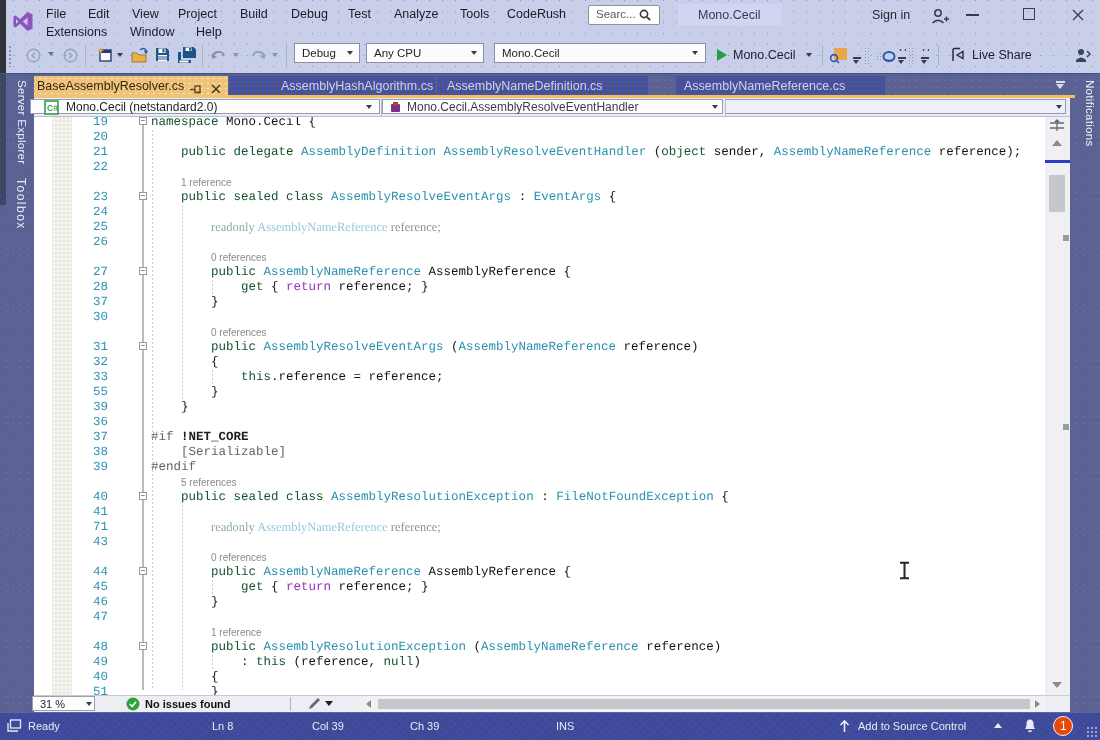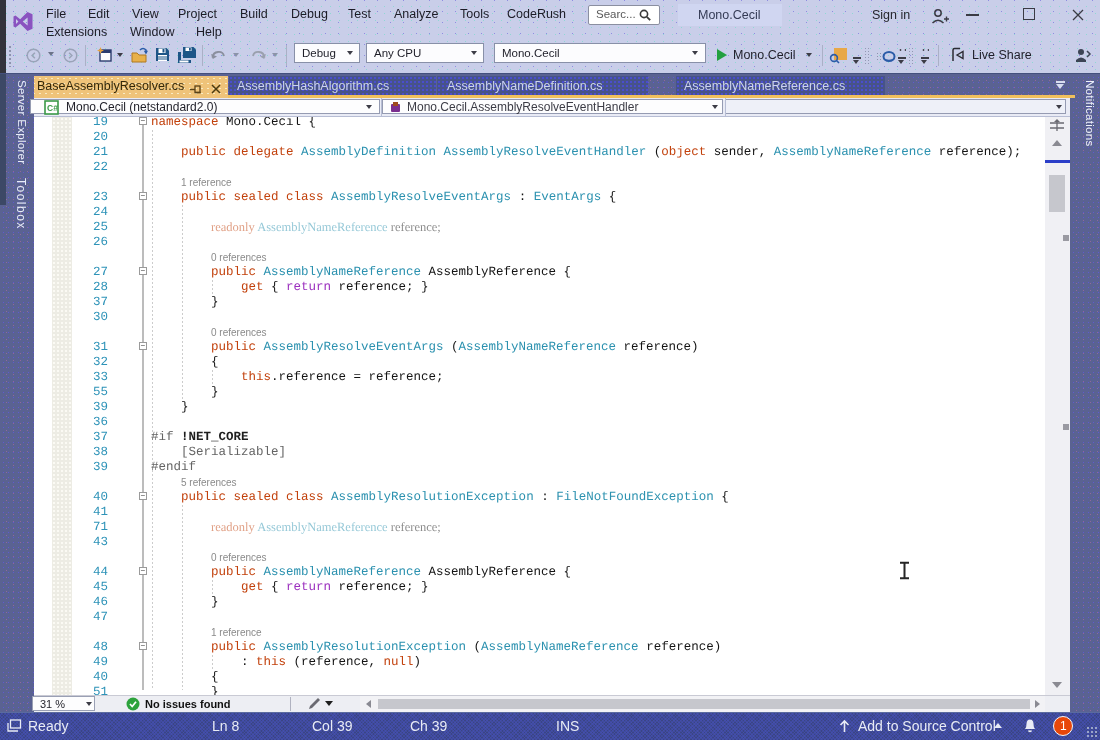--- a/index.html
+++ b/index.html
@@ -37,38 +37,38 @@
 
 #editor {left:34px;top:117px;width:1011px;height:578px;background:#fff;}
 #glyphm {left:52px;top:117px;width:20px;height:578px;background:#edece4;
  background-image:radial-gradient(#fbfaf4 1.1px,transparent 1.2px);background-size:4px 4px;}
 #outline {left:142px;top:117px;width:2px;height:573px;background:#bcbcbc;}
 .ln {position:absolute;left:76px;width:32px;height:15px;line-height:15px;text-align:right;
  font-family:"Liberation Mono",monospace;font-size:12.5px;color:#2e93b8;text-rendering:geometricPrecision;}
 .cd {position:absolute;height:15px;line-height:15.5px;white-space:pre;
  font-family:"Liberation Mono",monospace;font-size:12.5px;color:#141414;text-rendering:geometricPrecision;}
 .cd i {font-style:normal;}
-.cd .k {color:#c2410c;} .cd .t {color:#2b91af;} .cd .p {color:#9b2fbe;}
+.cd .k {color:#14532d;} .cd .t {color:#2b91af;} .cd .p {color:#9b2fbe;}
 .cd .g {color:#646464;} .cd .d {color:#1e1e1e;}
 .dim {opacity:.5;font-family:Liberation Serif, serif;}
 .cl {position:absolute;height:12px;line-height:12px;font-size:10px;color:#8a8a8a;font-family:"Liberation Sans",sans-serif;}
 .cb {position:absolute;left:139px;width:8px;height:8px;border:1px solid #9a9a9a;background:#fff;
  font-size:8px;line-height:6.5px;text-align:center;color:#444;}
 .cb span {position:relative;top:-0.5px;}
 
 #vsb {left:1045px;top:117px;width:25px;height:578px;background:#f0f0f4;}
 #vthumb {left:1049px;top:175px;width:16px;height:37px;background:#c6c7cd;}
 #bluemark {left:1045px;top:160px;width:25px;height:3px;background:#2b3ec8;}
 
 #bbar {left:34px;top:695px;width:1036px;height:17px;background:#edeef3;border-top:1px solid #c9cad4;}
 
 #sbarb {left:0;top:712px;width:1100px;height:28px;background-color:#3a4584;border-top:1px solid #5a6aa0;
  background-image:repeating-linear-gradient(45deg,rgba(72,82,190,.45) 0 1.2px,transparent 1.2px 2.4px),
  repeating-linear-gradient(-45deg,rgba(72,82,190,.45) 0 1.2px,transparent 1.2px 2.4px);}
-.st {position:absolute;top:712px;height:28px;line-height:28px;font-size:14px;color:#e8ebf5;}
+.st {position:absolute;top:712px;height:28px;line-height:28px;font-size:11px;color:#e8ebf5;}
 .sep {position:absolute;width:1px;background:#aab0c6;}
 .caret {position:absolute;width:0;height:0;border-left:3.5px solid transparent;border-right:3.5px solid transparent;border-top:4px solid #3c3c46;}
 </style></head><body>
 
 <div class="ab" id="chrome"></div>
 <div class="ab" id="ledge"></div>
 <div class="ab" style="left:0;top:72.5px;width:1100px;height:1.5px;background:#44507e;"></div>
 
 <svg class="ab" style="left:12px;top:12px" width="22" height="19" viewBox="0 0 22 19">
 <path fill="#8a53c0" d="M15.5 0 L8.2 7.2 L3.5 3.6 L1.5 4.6 L1.5 14.4 L3.5 15.4 L8.2 11.8 L15.5 19 L20.5 16.8 L20.5 2.2 Z M4 7.1 L6.4 9.5 L4 11.9 Z M15.6 5.4 L15.6 13.6 L10.7 9.5 Z"></path>
@@ -222,21 +222,21 @@
 <div id="atab"><span style="margin-left:6px">BaseAssemblyResolver.cs</span>
   <svg style="position:absolute;left:159px;top:9px" width="12" height="9" viewBox="0 0 12 9">
       <path d="M0 4.5 L5 4.5" stroke="#5a4318" stroke-width="1.4"></path>
       <rect x="5" y="1" width="5" height="6.5" fill="none" stroke="#5a4318" stroke-width="1.3"></rect>
       <path d="M5 7.5 L10.5 7.5" stroke="#5a4318" stroke-width="1.5"></path>
     </svg>
   <svg style="position:absolute;left:180px;top:8px" width="10" height="10" viewBox="0 0 10 10">
       <path d="M1 1 L9 9 M9 1 L1 9" stroke="#4a3a10" stroke-width="1.5"></path>
     </svg>
 </div>
-<div class="tab" style="left:229px;width:207px;"><span style="margin-left:8px">AssemblyHashAlgorithm.cs</span></div>
+<div class="tab" style="left:229px;width:207px;padding-left:44px;"><span style="margin-left:8px">AssemblyHashAlgorithm.cs</span></div>
 <div class="tab" style="left:437px;width:211px;"><span style="margin-left:10px">AssemblyNameDefinition.cs</span></div>
 <div class="tab" style="left:676px;width:209px;"><span style="margin-left:8px">AssemblyNameReference.cs</span></div>
 <div class="ab" style="left:1056px;top:81px;width:9px;height:1.5px;background:#d8ddf0;"></div>
 <div class="ab" style="left:1056px;top:84px;width:0;height:0;border-left:4.5px solid transparent;border-right:4.5px solid transparent;border-top:5px solid #d8ddf0;"></div>
 
 <div class="ab" id="sbar"></div>
 <div class="ab" id="sedge"></div>
 <div class="vt" style="top:80px;left:10px;font-size:11.5px;">Server Explorer</div>
 <div class="vt" style="top:178px;left:10px;font-size:12px;letter-spacing:1.5px;">Toolbox</div>
 

